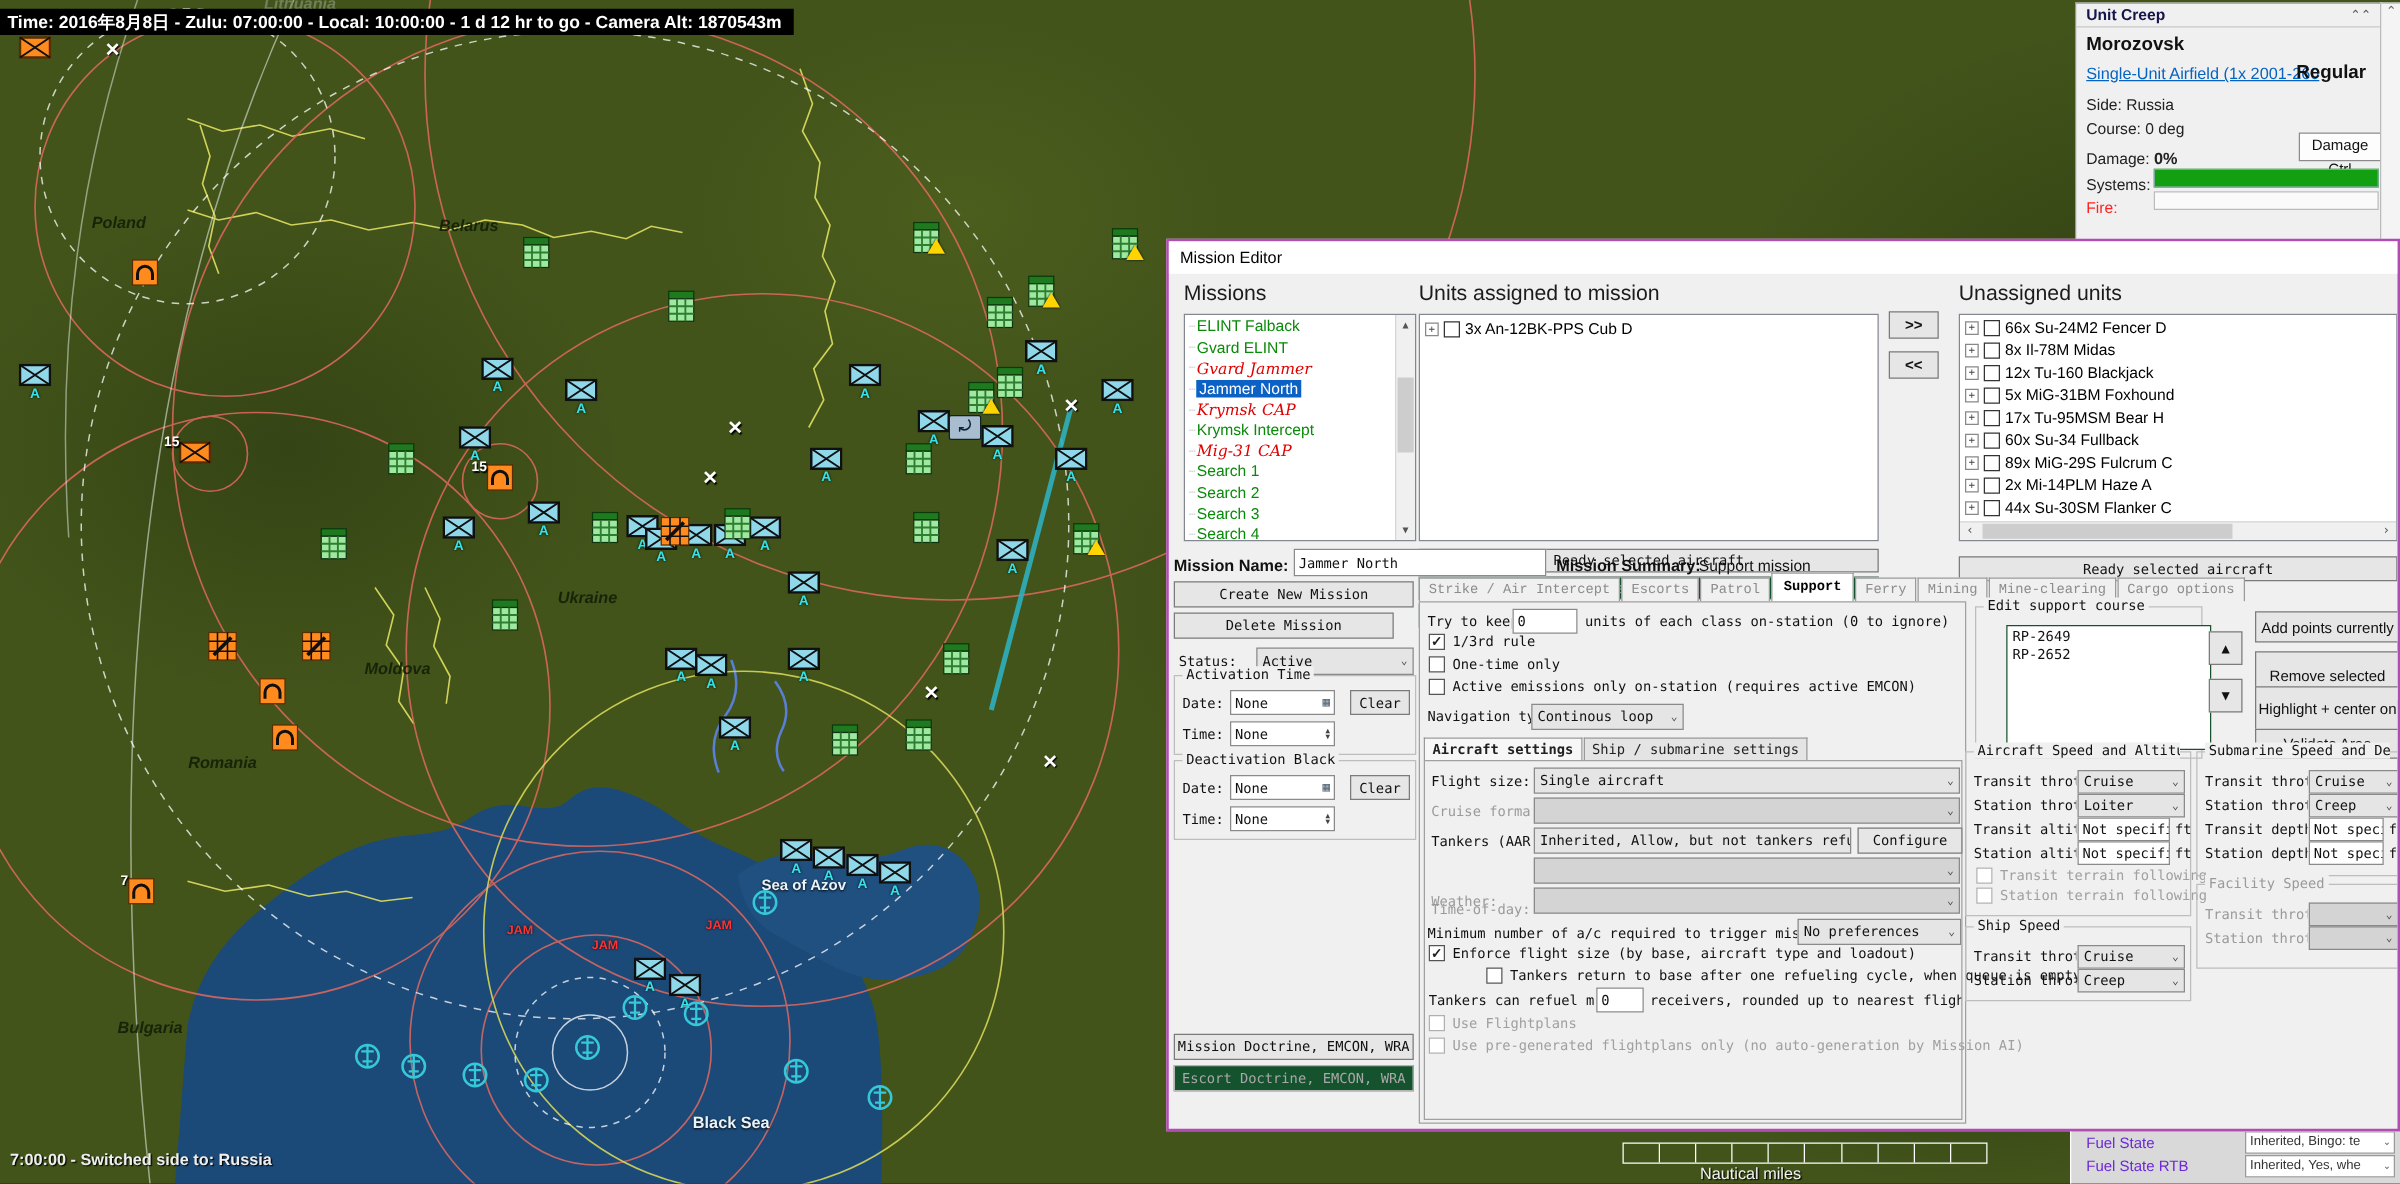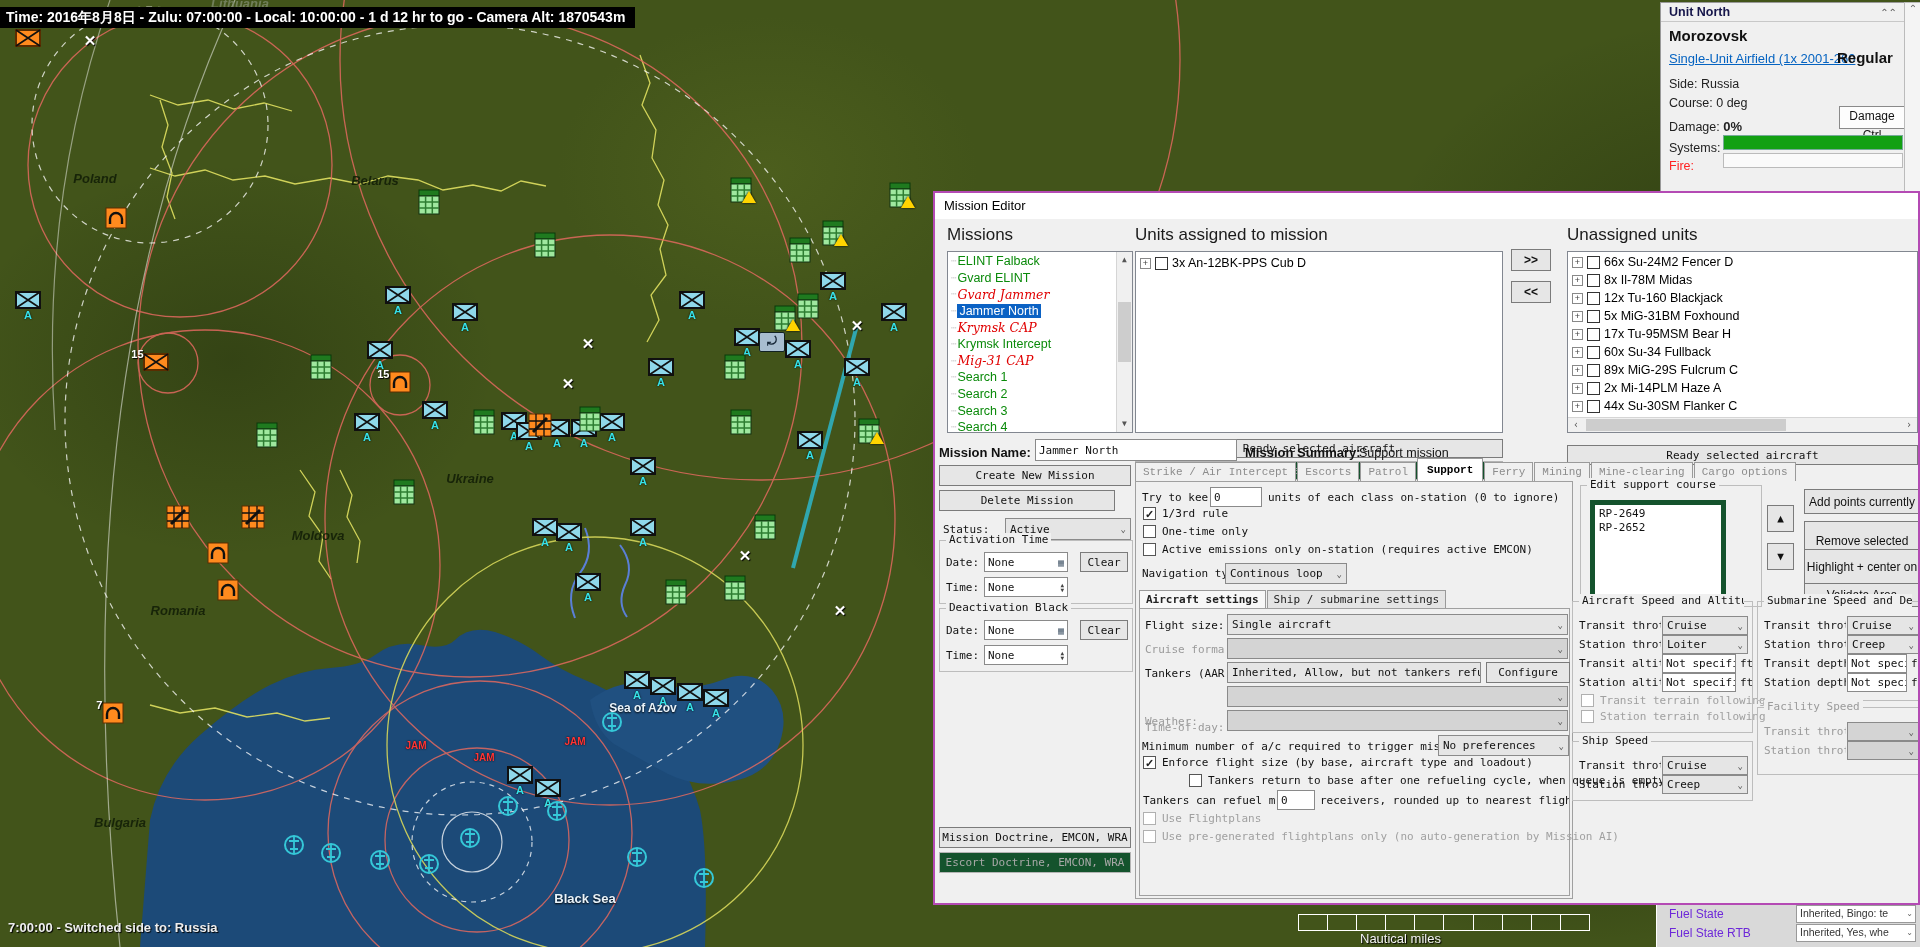--- a/index.html
+++ b/index.html
@@ -129,22 +129,22 @@
   .stab{border:1px solid #9a9a9a;border-bottom:none;background:#e4e4e4;color:#222;
     padding:2px 6px;margin-right:1px;white-space:nowrap;}
   .stab.on{background:#f7f7f7;font-weight:bold;}
   .panelbox{position:absolute;border:1px solid #a0a0a0;background:#f0f0f0;}
   
   .srow{position:absolute;height:19px;width:100%;}
   .srow .sl{position:absolute;left:6px;top:3px;width:82px;overflow:hidden;white-space:nowrap;}
   .srow .sl.gray{color:#9a9a9a;}
   .srow .sc{left:89px;top:0;height:19px;}
   .unit{position:absolute;top:3px;white-space:nowrap;}
-  #course-list{position:absolute;left:9px;top:14px;width:136px;height:100px;background:#fff;
-    border:5px solid #14532d;overflow:hidden;padding:2px 4px;}
+  #course-list{position:absolute;left:24px;top:14px;width:164px;height:100px;background:#fff;
+    border:1px solid #14532d;overflow:hidden;padding:2px 4px;}
   #course-list div{font:11px "DejaVu Sans Mono",monospace;line-height:14px;}
 </style>
 </head>
 <body>
 
 <div id="stage">
 
   <div id="map">
     <svg id="mapsvg" width="1920" height="947" viewBox="0 0 1920 947">
 
@@ -518,21 +518,21 @@
       <i></i>
       <i></i>
       <i></i>
       <i></i>
       <i></i>
   </div>
   <div id="scalelabel">Nautical miles</div>
 
   <div id="unitpanel">
     <div id="up-title">
-      <span class="t">Unit North</span>
+      <span class="t">Unit Creep</span>
       <span class="chev">⌃⌃</span>
     </div>
     <div id="up-name" class="uprow">Morozovsk</div>
     <a id="up-link" class="uprow">Single-Unit Airfield (1x 2001-260</a>
     <div id="up-prof" class="uprow">Regular</div>
     <div id="up-side" class="uprow">Side: Russia</div>
     <div id="up-course" class="uprow">Course: 0 deg</div>
     <div id="up-dmg" class="uprow">
       <span>Damage:</span> <b>0%</b>
     </div>

